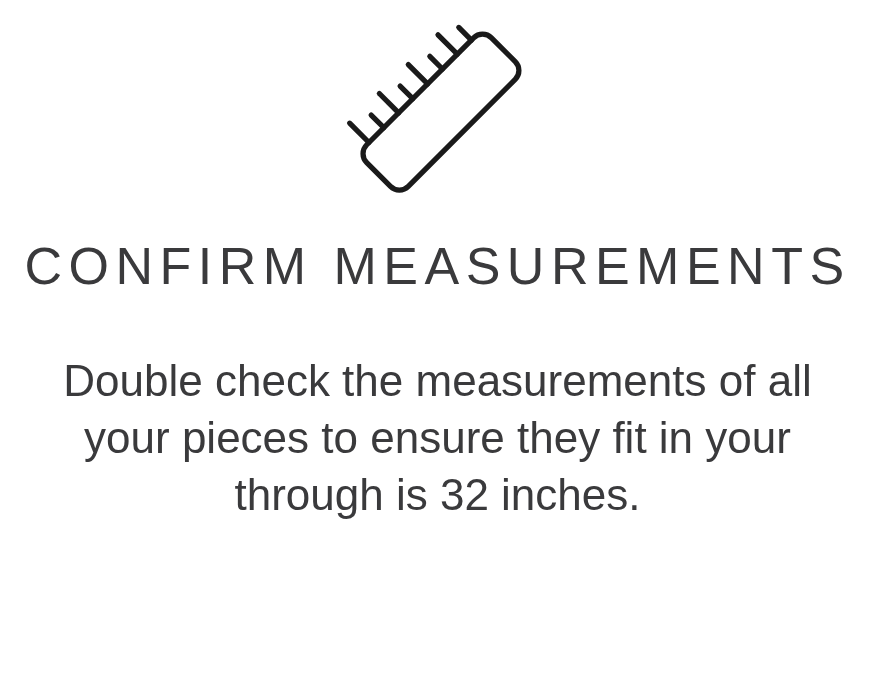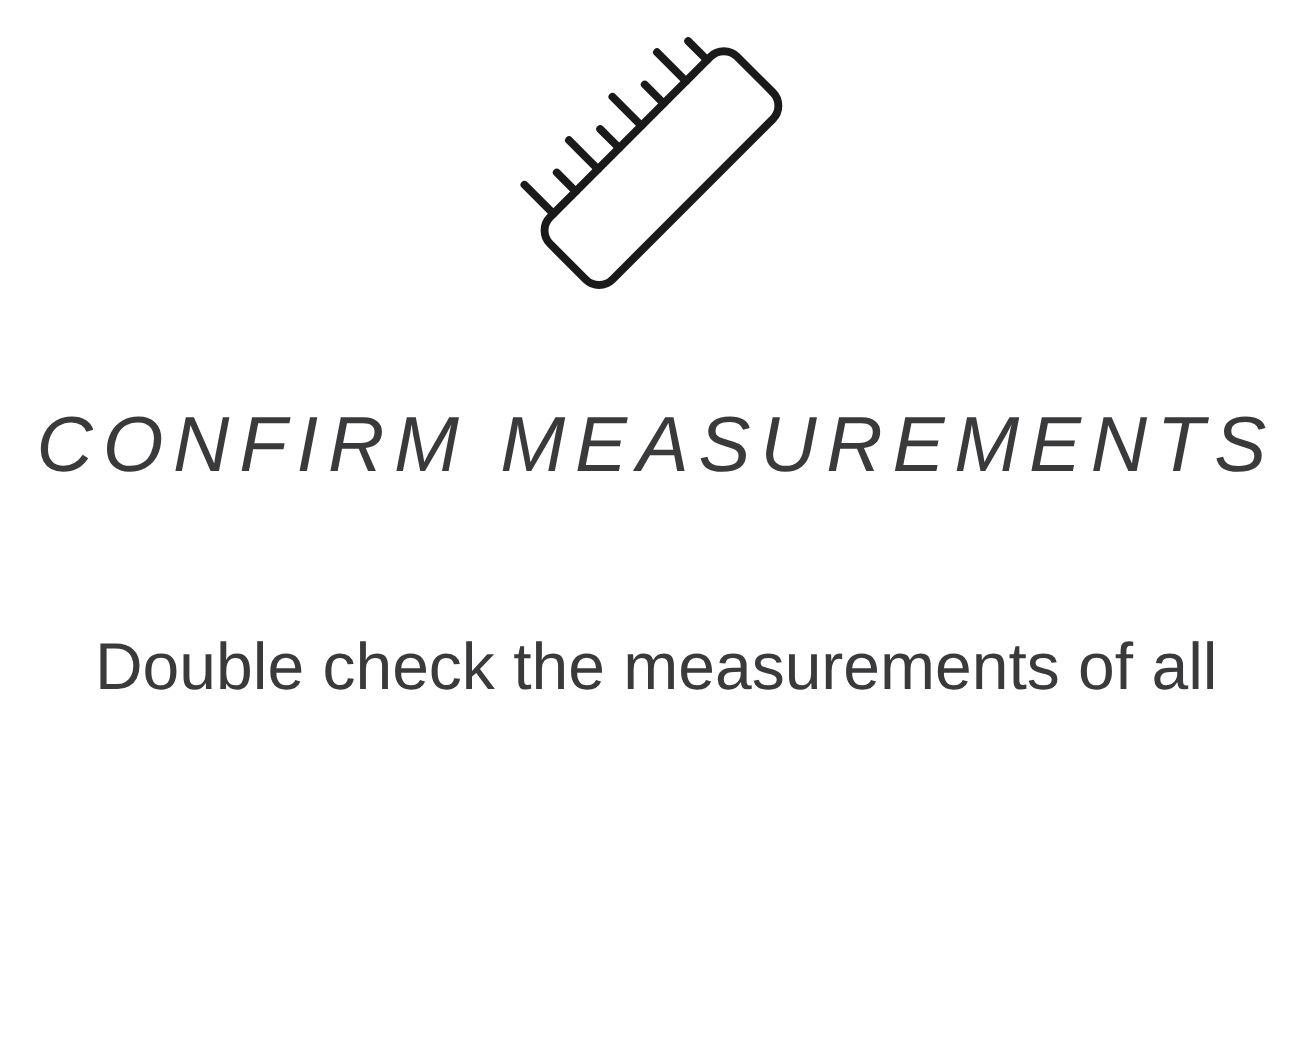--- a/index.html
+++ b/index.html
@@ -17,32 +17,31 @@
   .icon-wrap {
     margin-top: 2px;
     width: 210px;
     height: 210px;
     display: flex;
     align-items: center;
     justify-content: center;
   }
   .icon-wrap svg { display: block; }
   .heading {
-    margin-top: 59px;
+    margin-top: 28px;
     font-size: 52px;
     line-height: 52px;
     font-weight: 400;
     letter-spacing: 6.5px;
     color: #3a3a3c;
     white-space: nowrap;
     text-align: center;
-    font-style: italic;
   }
   .paragraph {
-    margin-top: 93px;
+    margin-top: 60px;
     text-align: center;
     color: #3a3a3c;
   }
   .paragraph .line {
     font-size: 44px;
     line-height: 57px;
     font-weight: 400;
     white-space: nowrap;
   }
 </style>
@@ -64,15 +63,17 @@
         <line x1="150" y1="78" x2="150" y2="52"></line>
         <line x1="169" y1="78" x2="169" y2="61"></line>
       </g>
     </svg>
   </div>
 
   <div class="heading" style="color: rgb(58, 58, 60);">CONFIRM MEASUREMENTS</div>
 
   <div class="paragraph" style="color: rgb(58, 58, 60);">
     <div class="line">Double check the measurements of all</div>
+    <div class="line">your pieces to ensure they fit in your</div>
+    <div class="line">through is 32 inches.</div>
   </div>
 
 </div>
 
 </body></html>

